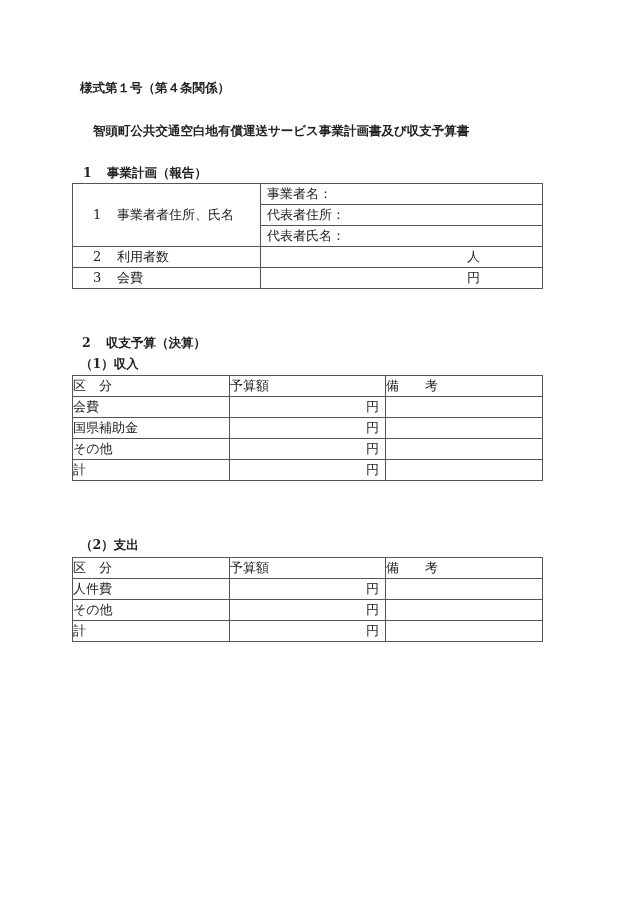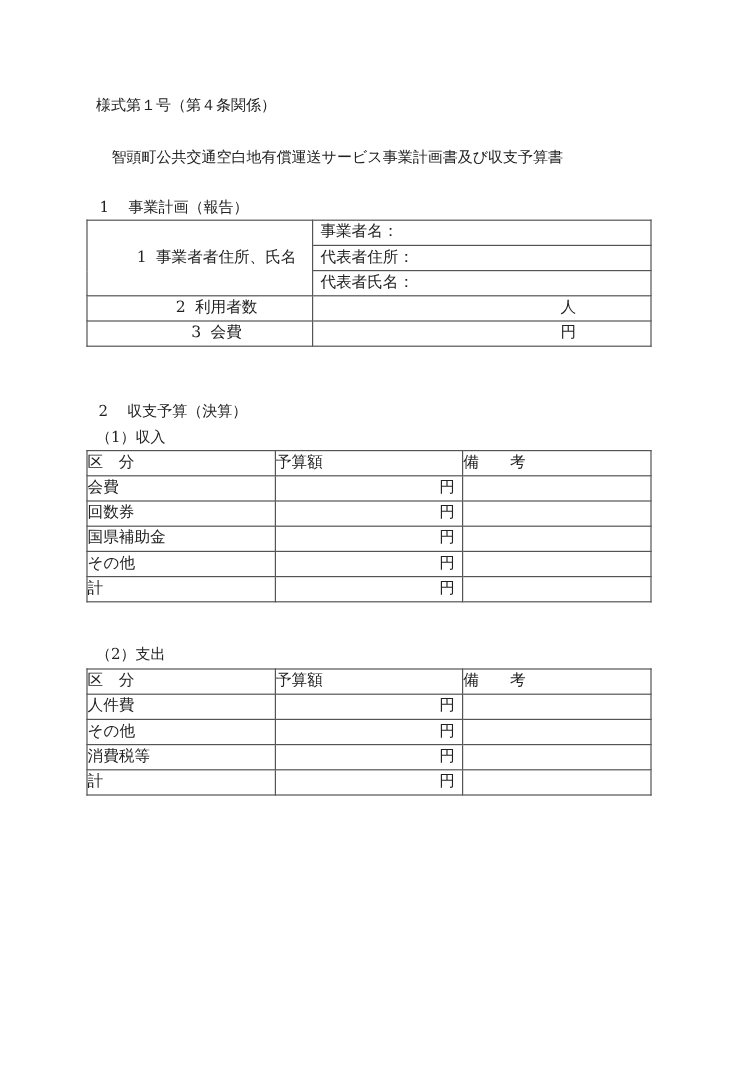--- a/index.html
+++ b/index.html
@@ -1,24 +1,24 @@
 <!DOCTYPE html>
 <html><head>
   <meta charset="utf-8">
   <style>
     html, body { margin: 0; padding: 0; background: #ffffff; }
     body {
       width: 630px; height: 903px; position: relative; overflow: hidden;
       font-family: "DejaVu Serif", "Liberation Serif", serif;
       color: #222222; font-size: 12.5px;
     }
-    .abs { position: absolute; white-space: nowrap; }
+    .abs { position: absolute; white-space: nowrap; font-weight: bold; }
     table { position: absolute; border-collapse: collapse; table-layout: fixed; }
     td { border: 1px solid #555555; padding: 0; height: 20px; line-height: 20px; font-size: 13px; }
-    .t1 td.label { padding-left: 20px; text-align: center; }
+    .t1 td.label { padding-left: 20px; }
     .t1 td.val { padding-left: 6px; }
     .t1 td.unit { text-align: right; padding-right: 62px; }
     .tb td.center { text-align: left; }
     .tb td.unit { text-align: right; padding-right: 6px; }
     .num { display: inline-block; width: 24px; }
   </style>
 </head>
 <body>
 
 <div class="abs" style="left:80px; top:80px;">様式第１号（第４条関係）</div>
@@ -77,25 +77,20 @@
     <td class="center">区　分</td>
     <td class="center">予算額</td>
     <td class="center">備　　考</td>
   </tr>
   <tr>
     <td class="center">会費</td>
     <td class="unit">円</td>
     <td></td>
   </tr>
   <tr>
-    <td class="center">回数券</td>
-    <td class="unit">円</td>
-    <td></td>
-  </tr>
-  <tr>
     <td class="center">国県補助金</td>
     <td class="unit">円</td>
     <td></td>
   </tr>
   <tr>
     <td class="center">その他</td>
     <td class="unit">円</td>
     <td></td>
   </tr>
   <tr>
@@ -124,23 +119,18 @@
     <td class="center">人件費</td>
     <td class="unit">円</td>
     <td></td>
   </tr>
   <tr>
     <td class="center">その他</td>
     <td class="unit">円</td>
     <td></td>
   </tr>
   <tr>
-    <td class="center">消費税等</td>
-    <td class="unit">円</td>
-    <td></td>
-  </tr>
-  <tr>
     <td class="center">計</td>
     <td class="unit">円</td>
     <td></td>
   </tr>
 </tbody>
   </table>
 
 </body></html>

